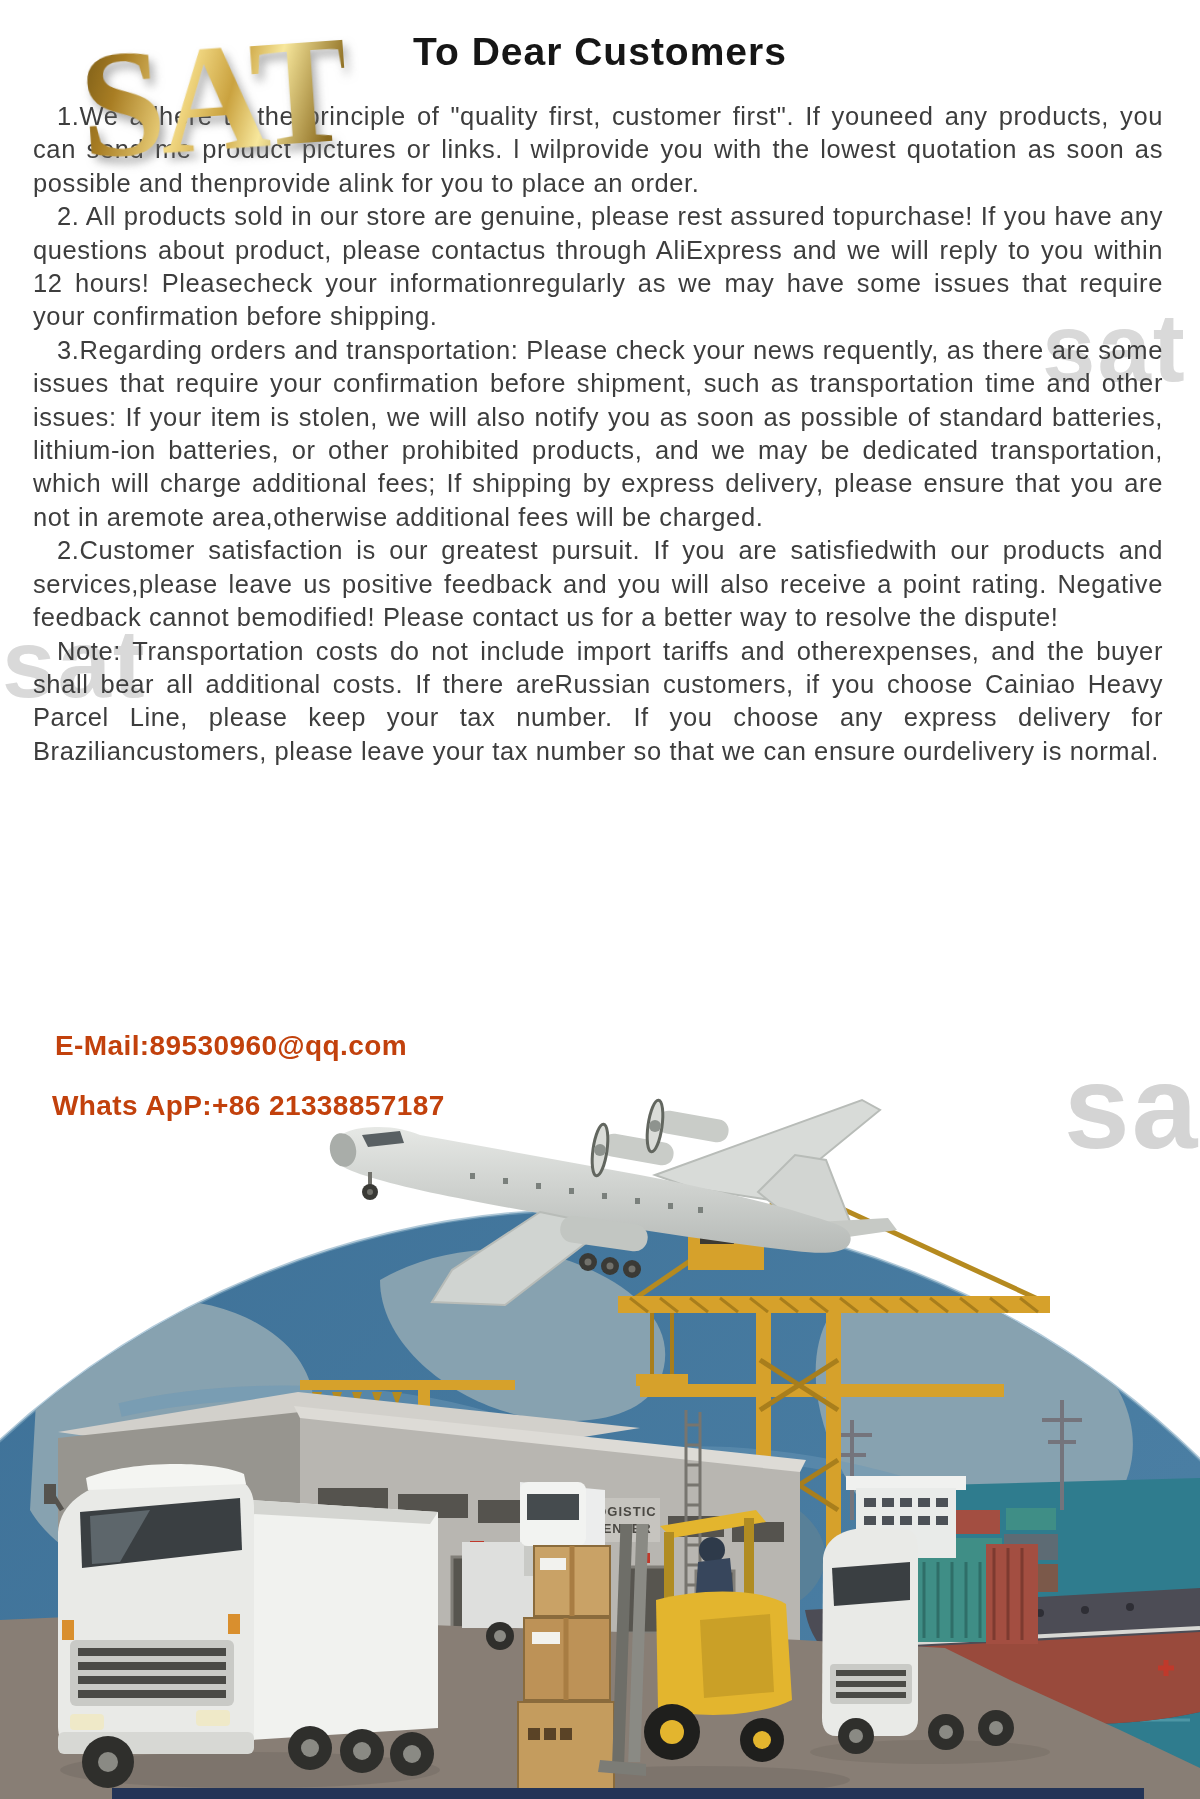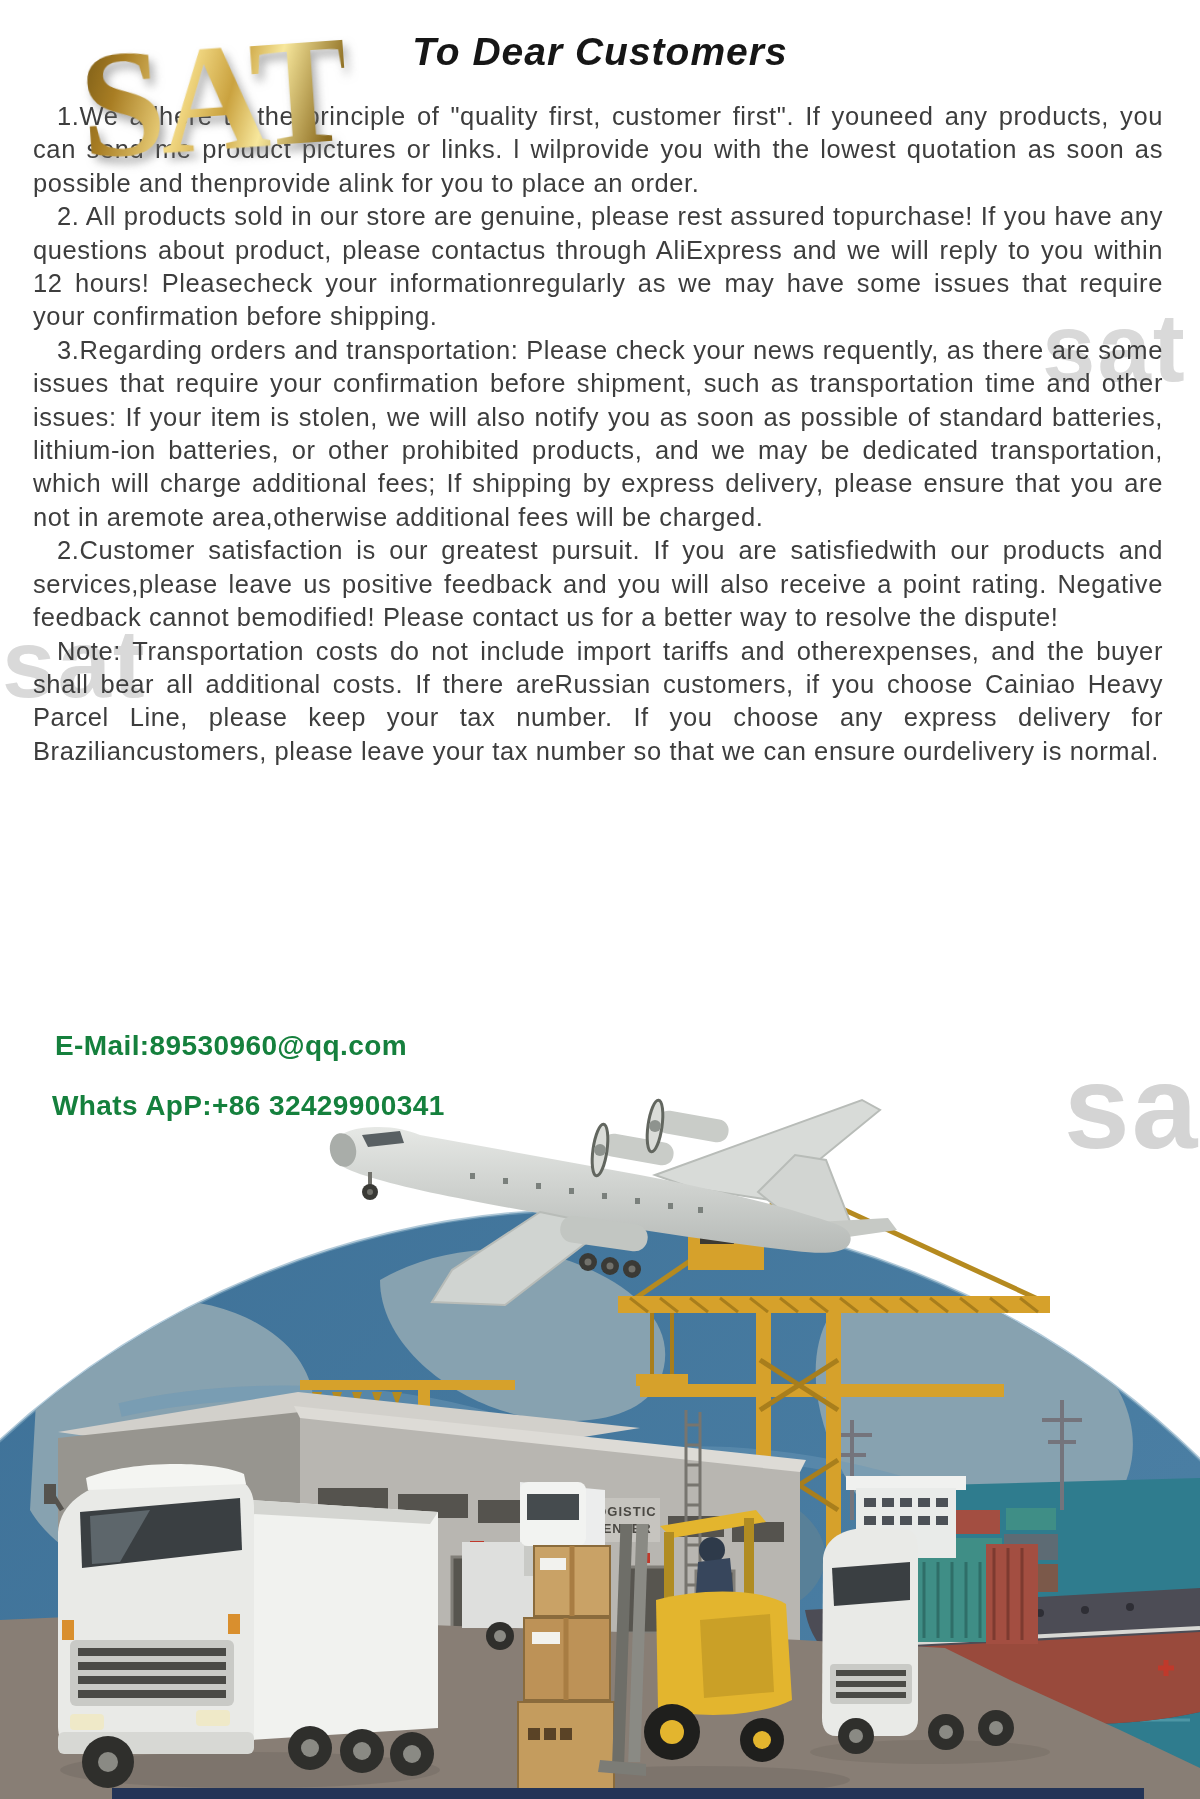--- a/index.html
+++ b/index.html
@@ -2,21 +2,21 @@
 <html><head>
 <meta charset="utf-8">
 <style>
   html,body{margin:0;padding:0;}
   body{
     width:1200px;height:1799px;position:relative;overflow:hidden;
     background:#ffffff;font-family:"Liberation Sans",sans-serif;
   }
   .page-title{
     position:absolute;top:30px;left:0;width:1200px;text-align:center;
-    font-size:39px;font-weight:bold;color:#161616;letter-spacing:1px;font-style:italic;
+    font-size:39px;font-weight:bold;color:#161616;letter-spacing:1px;
   }
   .gold-logo{
     position:absolute;left:80px;top:22px;z-index:3;
     font-family:"Liberation Serif",serif;font-weight:bold;font-size:152px;line-height:1;
     letter-spacing:-6px;transform:rotate(-4deg);
     background:linear-gradient(110deg,#6f5414 0%,#a87d23 18%,#f3da85 40%,#caa23f 55%,#f7e79c 68%,#8a6a1e 90%);
     -webkit-background-clip:text;background-clip:text;color:transparent;
     filter:drop-shadow(4px 7px 5px rgba(110,110,110,.55));
   }
   .watermark{
@@ -25,21 +25,21 @@
   }
   .wm1{left:1042px;top:300px;font-size:96px;}
   .wm2{left:2px;top:616px;font-size:96px;}
   .wm3{left:1064px;top:1048px;font-size:118px;color:#d2d2d2;}
   .notice{
     position:absolute;left:33px;top:100px;width:1130px;z-index:2;
     font-size:25.5px;line-height:33.4px;color:#3d3d3d;letter-spacing:.6px;
     text-align:justify;
   }
   .notice p{margin:0;text-indent:24px;}
-  .contact{position:absolute;left:55px;z-index:4;font-weight:bold;color:#15803d;font-size:28px;letter-spacing:.4px;}
+  .contact{position:absolute;left:55px;z-index:4;font-weight:bold;color:#c2410c;font-size:28px;letter-spacing:.4px;}
   .contact.email{top:1030px;}
   .contact.whatsapp{top:1090px;left:52px;}
   .illustration{position:absolute;left:0;top:1080px;width:1200px;height:719px;z-index:0;}
   svg text{font-family:"Liberation Sans",sans-serif;}
 </style>
 </head>
 <body>
 
 <div class="gold-logo">SAT</div>
 
@@ -51,21 +51,21 @@
 
 <div class="notice">
   <p>1.We adhere to the principle of "quality first, customer first". If youneed any products, you can send me product pictures or links. l wilprovide you with the lowest quotation as soon as possible and thenprovide alink for you to place an order.</p>
   <p>2. All products sold in our store are genuine, please rest assured topurchase! If you have any questions about product, please contactus through AliExpress and we will reply to you within 12 hours! Pleasecheck your informationregularly as we may have some issues that require your confirmation before shipping.</p>
   <p>3.Regarding orders and transportation: Please check your news requently, as there are some issues that require your confirmation before shipment, such as transportation time and other issues: If your item is stolen, we will also notify you as soon as possible of standard batteries, lithium-ion batteries, or other prohibited products, and we may be dedicated transportation, which will charge additional fees;  If shipping by express delivery, please ensure that you are not in aremote area,otherwise additional fees will be charged.</p>
   <p>2.Customer satisfaction is our greatest pursuit. If you are satisfiedwith our products and services,please leave us positive feedback and you will also receive a point rating. Negative feedback cannot bemodified! Please contact us for a better way to resolve the dispute!</p>
   <p>Note: Transportation costs do not include import tariffs and otherexpenses, and the buyer shall bear all additional costs. If there areRussian customers, if you choose Cainiao Heavy Parcel Line, please keep your tax number. If you choose any express delivery for Braziliancustomers, please leave your tax number so that we can ensure ourdelivery is normal.</p>
 </div>
 
 <div class="contact email">E-Mail:89530960@qq.com</div>
-<div class="contact whatsapp">Whats ApP:+86 32429900341</div>
+<div class="contact whatsapp">Whats ApP:+86 21338857187</div>
 
 <svg class="illustration" viewBox="0 0 1200 719" xmlns="http://www.w3.org/2000/svg">
   <defs>
     <linearGradient id="fuseGrad" x1="0" y1="0" x2="0" y2="1">
       <stop offset="0" stop-color="#e6e8e5"></stop>
         <stop offset="1" stop-color="#b6bab7"></stop>
     </linearGradient>
     <linearGradient id="waterGrad" x1="0" y1="0" x2="1" y2="1">
       <stop offset="0" stop-color="#3c6f96"></stop>
         <stop offset=".5" stop-color="#4a7ea3"></stop>

